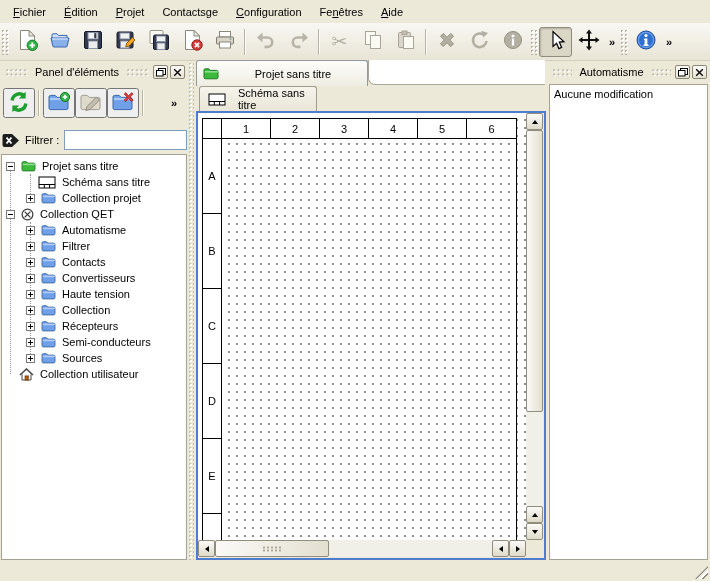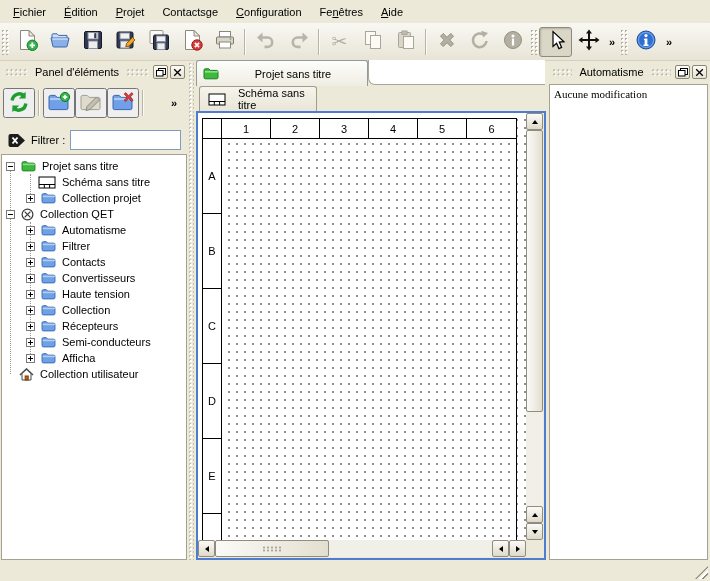--- a/index.html
+++ b/index.html
@@ -38,21 +38,21 @@
     background-position:1px 1px,0 0; background-size:4.5px 4.5px; }
   .dock-title-text { padding:0 5px; white-space:nowrap; }
   .dock-btn { width:15px; height:14px; margin-left:2px; display:flex; align-items:center; justify-content:center;
               background:linear-gradient(#FDFCFA,#E6E2D2); border:1px solid #8A8775; border-radius:2px; }
 
   #left-dock { left:1px; top:62px; width:186px; height:546px; }
   #ldock-toolbar { position:absolute; top:22px; left:0; width:100%; height:38px;
                    display:flex; align-items:center; padding-left:2px; }
   .ld-btn { width:32px; height:30px; display:flex; align-items:center; justify-content:center; }
   #filter-row { position:absolute; top:66px; left:0; width:100%; height:24px;
-                display:flex; align-items:center; padding:0 6px; gap:5px; }
+                display:flex; align-items:center; padding:0 0; gap:5px; }
   #filter-input { flex:1; height:20px; border:1px solid #7F9DB9; background:#fff;
                   font:11px "Liberation Sans",sans-serif; padding:0 3px; min-width:20px; }
   #tree-box { position:absolute; top:92px; left:0; width:186px; height:406px;
               background:#fff; border:1px solid #A5A294; overflow:hidden; }
   .rail { position:absolute; width:0; border-left:1px dotted #9A9A9A; z-index:0; }
   .trow { display:flex; align-items:center; height:16px; position:relative; z-index:1; cursor:default; }
   .d0 { padding-left:4px; } .d1 { padding-left:24px; }
   .exp { width:9px; height:9px; border:1px solid #7A7A7A; background:#fff; position:relative;
          margin-right:6px; flex:none; }
   .exp::before { content:''; position:absolute; left:1px; right:1px; top:3px; height:1px; background:#000; }
@@ -99,21 +99,21 @@
     background-size:4px 3px; }
   .arr-u { width:0; height:0; border-left:3.5px solid transparent; border-right:3.5px solid transparent; border-bottom:4.5px solid #000; }
   .arr-d { width:0; height:0; border-left:3.5px solid transparent; border-right:3.5px solid transparent; border-top:4.5px solid #000; }
   .arr-l { width:0; height:0; border-top:3.5px solid transparent; border-bottom:3.5px solid transparent; border-right:4.5px solid #000; }
   .arr-r { width:0; height:0; border-top:3.5px solid transparent; border-bottom:3.5px solid transparent; border-left:4.5px solid #000; }
 
   
   #right-dock { left:548px; top:62px; width:161px; height:498px; }
   #undo-list { position:absolute; top:22px; left:1px; width:159px; height:476px;
                background:#fff; border:1px solid #A5A294; }
-  .undo-item { padding:3px 4px;font-family:Liberation Serif, serif; }
+  .undo-item { padding:3px 4px; }
 
   #size-grip { left:695px; top:566px; width:13px; height:13px;
     background:repeating-linear-gradient(135deg, transparent 0 2px, #FFFFFF 2px 3.5px, #8E8A7C 3.5px 5px);
     clip-path:polygon(100% 0, 100% 100%, 0 100%); }
 </style>
 </head>
 <body>
 
 <div id="app">
 
@@ -461,21 +461,21 @@
         <span class="tlabel">Semi-conducteurs</span>
       </div>
       <div class="trow d1">
         <span class="exp plus"></span>
         <span class="ticon">
             <svg width="15" height="12" viewBox="0 0 16 13">
               <path d="M1 3.2 q0-1.4 1.4-1.4 h3.3 l1.6 1.6 h6.3 q1.4 0 1.4 1.4 v5.6 q0 1.4-1.4 1.4 H2.4 Q1 11.8 1 10.4 Z" fill="#6FA0E8" stroke="#3A66AD"></path>
               <path d="M1.8 4.8 h13" stroke="#B7D0F5" stroke-width="1.6"></path>
             </svg>
           </span>
-        <span class="tlabel">Afficha</span>
+        <span class="tlabel">Sources</span>
       </div>
       <div class="trow d0">
         <span class="tspacer13"></span>
         <span class="ticon">
             <svg width="15" height="13" viewBox="0 0 15 13">
               <path d="M1 7 L7.5 1 L14 7" fill="none" stroke="#4A4A4A" stroke-width="1.6"></path>
               <path d="M3 6.2 V12 H12 V6.2" fill="#FBFBF8" stroke="#4A4A4A"></path>
               <rect x="6.2" y="8" width="3" height="4" fill="#C06010" stroke="#7A3C06"></rect>
             </svg>
           </span>

